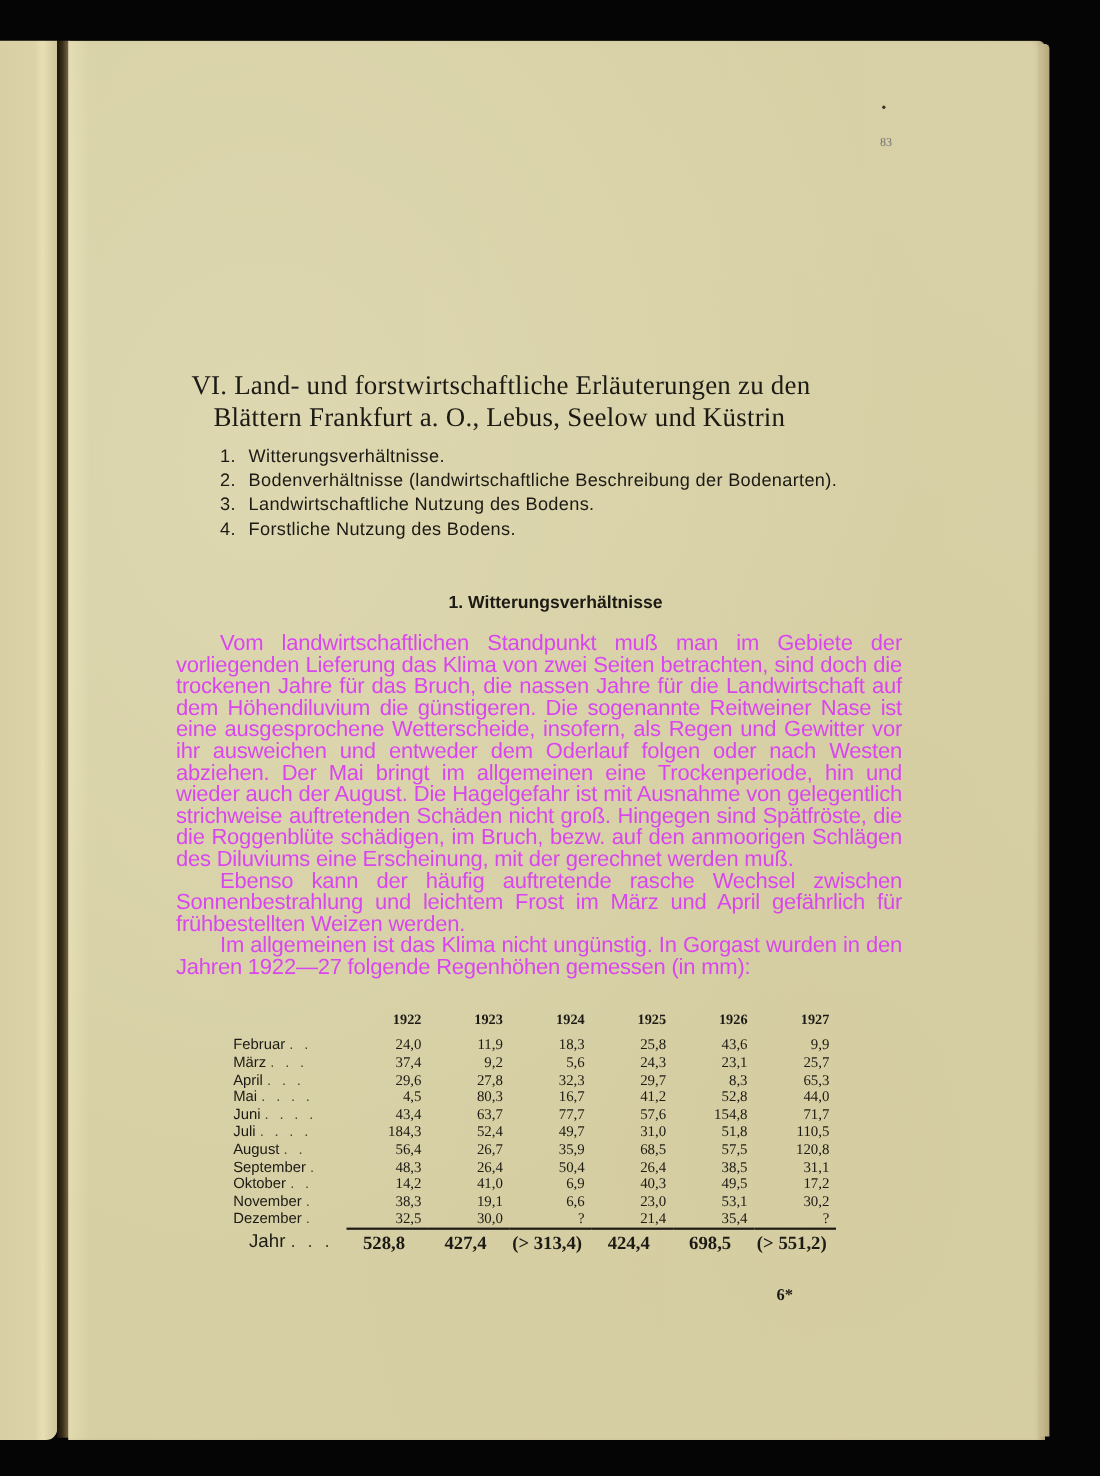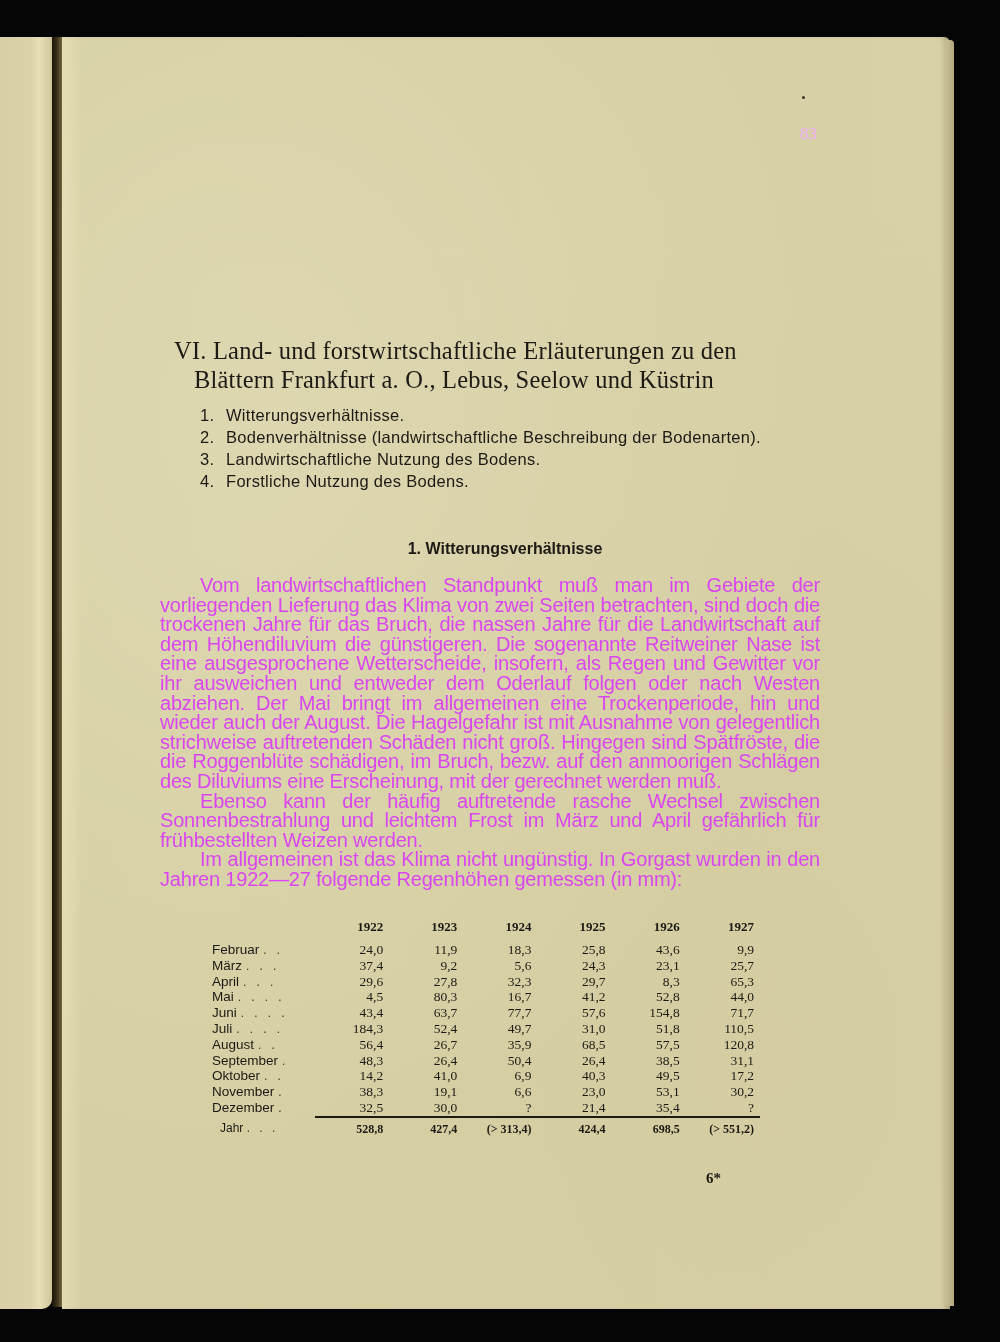--- a/index.html
+++ b/index.html
@@ -52,23 +52,23 @@
       width: 8px;
       height: 1266px;
       background: linear-gradient(to right, #c9bf92, #b3a77a);
       border-top-right-radius: 4px;
     }
 
     .page-number {
       position: absolute;
       left: 800px;
       top: 124px;
-      font-size: 17px;
+      font-size: 11px;
       font-family: "Liberation Serif", serif;
-      color: #f0abfc;
+      color: #737373;
     }
     .speck {
       position: absolute;
       width: 3px; height: 3px;
       border-radius: 50%;
       background: #3a3428;
     }
 
     .chapter-title {
       position: absolute;
@@ -153,23 +153,24 @@
       font-family: "Liberation Sans", sans-serif;
       font-size: 13.5px;
       width: 90px;
       white-space: nowrap;
     }
     .rain-table td.month .dots { color: #4a4535; letter-spacing: 3px; }
     .rain-table col.m { width: 92px; }
     .rain-table col.v { width: 76px; }
     .rain-table tr.total td {
       font-weight: bold;
-      font-size: 12px;
+      font-size: 17px;
       padding-top: 4px;
       border-top: 2px solid #1c1a14;
+      text-align: center;
     }
     .rain-table tr.total td.month {
       border-top: none;
       font-weight: normal;
       padding-left: 8px;
     }
     .footer-sig {
       position: absolute;
       left: 706px;
       top: 1170px;

